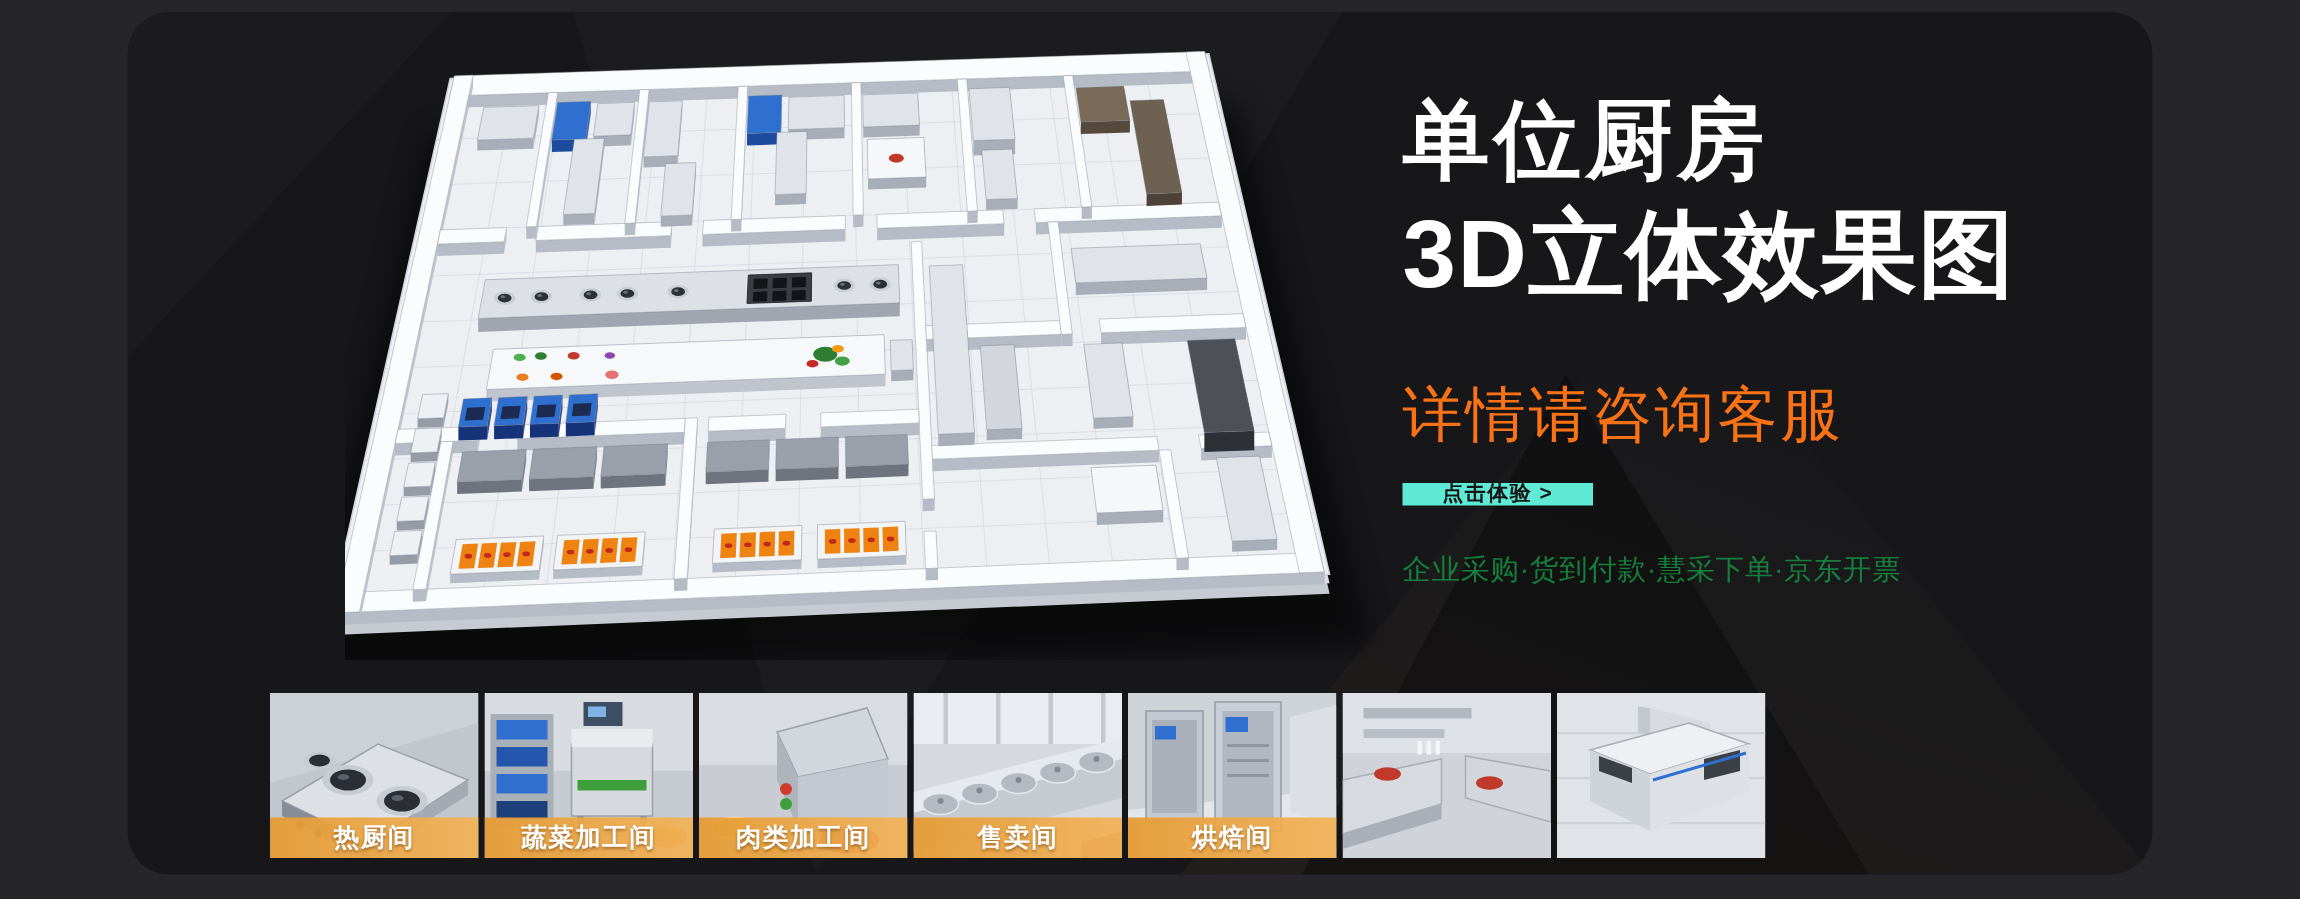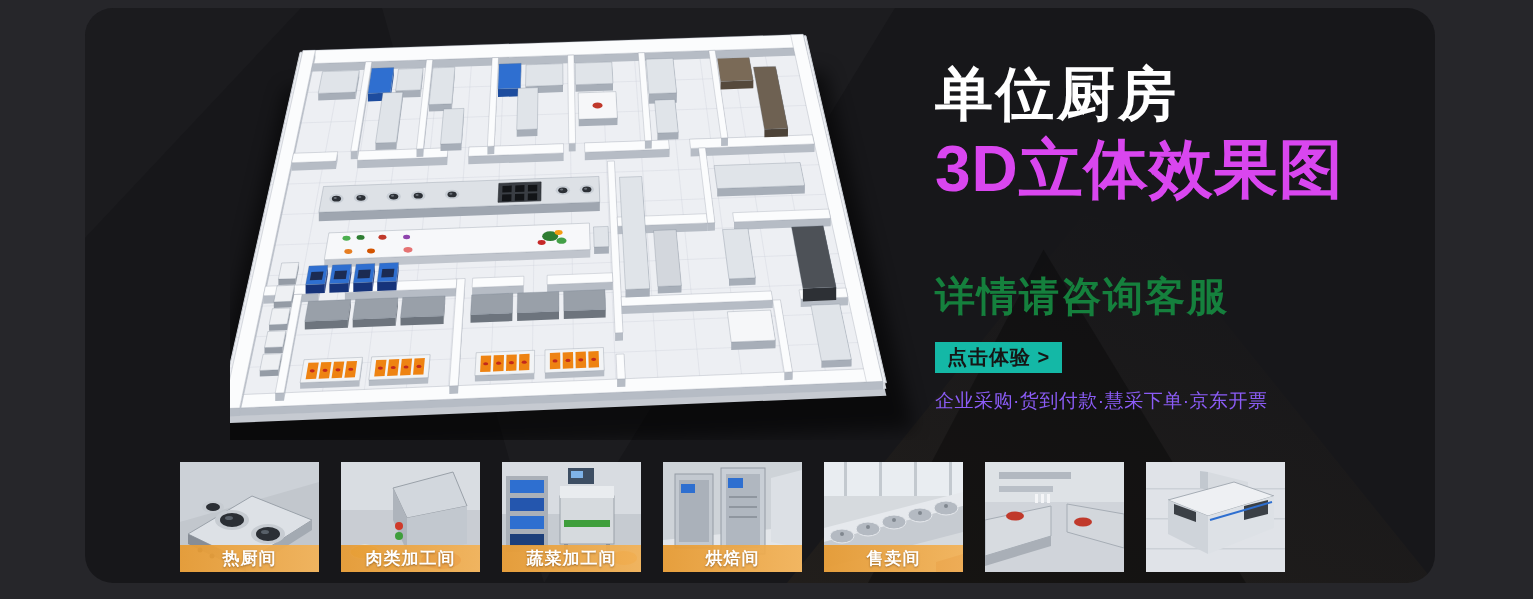--- a/index.html
+++ b/index.html
@@ -9,27 +9,27 @@
         border-radius:28px;overflow:hidden;}
   .wedge{position:absolute;inset:0;pointer-events:none;}
   #w1{clip-path:polygon(22% 0,60% 0,34% 100%);background:rgba(255,255,255,0.022);}
   #w2{clip-path:polygon(52% 100%,76% 30%,100% 100%);
       background:linear-gradient(200deg,rgba(150,110,40,0) 30%,rgba(150,110,40,0.12));}
   #w3{clip-path:polygon(58% 100%,71% 42%,86% 100%);background:rgba(0,0,0,0.30);}
   #w4{clip-path:polygon(0 0,16% 0,0 40%);background:rgba(255,255,255,0.02);}
   #kitchen-svg{position:absolute;left:145px;top:12px;}
   .hero{position:absolute;left:850px;top:56px;width:500px;}
   .t1{font-size:58px;font-weight:900;color:#ffffff;letter-spacing:3px;line-height:1.05;}
-  .t2{font-size:64px;font-weight:900;color:#d946ef;letter-spacing:1px;line-height:1.0;margin-top:12px;}
-  .sub{margin-top:68px;font-size:40px;font-weight:700;color:#15803d;letter-spacing:2px;}
-  .cta{margin-top:18px;width:127px;height:31px;background:#14b8a6;color:#161616;
-       font-size:20px;font-weight:700;display:flex;align-items:center;justify-content:center;
+  .t2{font-size:64px;font-weight:900;color:#ffffff;letter-spacing:1px;line-height:1.0;margin-top:12px;}
+  .sub{margin-top:48px;font-size:40px;font-weight:400;color:#f97316;letter-spacing:2px;}
+  .cta{margin-top:18px;width:127px;height:15px;background:#5eead4;color:#161616;
+       font-size:14px;font-weight:700;display:flex;align-items:center;justify-content:center;
        cursor:pointer;letter-spacing:1px;}
-  .desc{margin-top:16px;color:#8b5cf6;font-size:19px;line-height:23px;letter-spacing:0.5px;}
-  .gallery{position:absolute;left:95px;top:454px;display:flex;gap:22px;}
+  .desc{margin-top:32px;color:#15803d;font-size:19px;line-height:23px;letter-spacing:0.5px;}
+  .gallery{position:absolute;left:95px;top:454px;display:flex;gap:4px;}
   .thumb{position:relative;width:139px;height:110px;overflow:hidden;background:#3a3d42;cursor:pointer;}
   .scene{position:absolute;left:0;top:0;width:139px;height:110px;display:block;}
   .band{position:absolute;left:0;right:0;bottom:0;height:27px;
         background:linear-gradient(90deg,rgba(230,155,52,0.95),rgba(243,178,86,0.92));
         display:flex;align-items:center;justify-content:center;color:#fff;font-size:17px;
         font-weight:700;letter-spacing:1px;text-shadow:0 1px 2px rgba(70,35,0,0.45);}
 </style>
 </head>
 <body>
 
@@ -400,74 +400,56 @@
             <ellipse cx="88" cy="72" rx="12" ry="7" fill="#2b2f35"></ellipse>
             <ellipse cx="85" cy="70" rx="4" ry="2" fill="#586069"></ellipse>
           <circle cx="20" cy="88" r="2.5" fill="#2e3136"></circle>
             <circle cx="32" cy="94" r="2.5" fill="#2e3136"></circle>
         </svg>
         <div class="band">热厨间</div>
       </div>
 
       <div class="thumb">
         <svg class="scene" viewBox="0 0 139 110">
-          <rect width="139" height="110" fill="#c9cdd3"></rect>
-          <rect width="139" height="48" fill="#d9dde2"></rect>
-          <polygon points="52,26 112,10 126,44 66,56" fill="#d2d7dd" stroke="#9aa1a9"></polygon>
-          <polygon points="66,56 126,44 126,82 66,90" fill="#c2c8cf"></polygon>
-          <polygon points="52,26 66,56 66,90 52,58" fill="#aeb4bc"></polygon>
-          <circle cx="58" cy="64" r="4" fill="#cf3a2a"></circle>
-            <circle cx="58" cy="74" r="4" fill="#3f9e3c"></circle>
-          <ellipse cx="100" cy="98" rx="20" ry="9" fill="#b5362c"></ellipse>
-          <ellipse cx="90" cy="95" rx="8" ry="5" fill="#962b20"></ellipse>
-          <ellipse cx="24" cy="90" rx="15" ry="7" fill="#e5c243" stroke="#f6f0d8"></ellipse>
-          <ellipse cx="50" cy="101" rx="10" ry="5" fill="#e5c243"></ellipse>
-        </svg>
-        <div class="band">肉类加工间</div>
-      </div>
-
-      <div class="thumb">
-        <svg class="scene" viewBox="0 0 139 110">
           <rect width="139" height="110" fill="#c6cbd1"></rect>
           <rect width="139" height="52" fill="#d8dce1"></rect>
           <rect x="4" y="14" width="42" height="76" fill="#aab0b8"></rect>
           <rect x="8" y="18" width="34" height="13" fill="#2e6fd0"></rect>
           <rect x="8" y="36" width="34" height="13" fill="#2456ae"></rect>
           <rect x="8" y="54" width="34" height="13" fill="#2e6fd0"></rect>
           <rect x="8" y="72" width="34" height="12" fill="#1d3f7a"></rect>
           <rect x="58" y="34" width="54" height="48" fill="#d6dade" stroke="#9aa1a9"></rect>
           <rect x="58" y="24" width="54" height="12" fill="#e9ecef"></rect>
           <rect x="66" y="6" width="26" height="16" fill="#3d4e63"></rect>
             <rect x="69" y="9" width="12" height="7" fill="#7fb3e8"></rect>
           <rect x="62" y="58" width="46" height="7" fill="#3f9e3c"></rect>
           <rect x="62" y="82" width="4" height="16" fill="#8b929b"></rect>
             <rect x="104" y="82" width="4" height="16" fill="#8b929b"></rect>
           <ellipse cx="122" cy="96" rx="13" ry="7" fill="#d8913c"></ellipse>
         </svg>
         <div class="band">蔬菜加工间</div>
       </div>
 
-
-      <div class="thumb">
-        <svg class="scene" viewBox="0 0 139 110">
-          <rect width="139" height="110" fill="#ced3d8"></rect>
-          <polygon points="0,78 139,64 139,110 0,110" fill="#e3e6ea"></polygon>
-          <rect x="12" y="12" width="38" height="74" fill="#c3c9d0" stroke="#949ba4"></rect>
-          <rect x="16" y="18" width="30" height="62" fill="#aab1ba"></rect>
-          <rect x="18" y="22" width="14" height="9" fill="#2e6fd0"></rect>
-          <rect x="58" y="6" width="44" height="86" fill="#c9cfd6" stroke="#949ba4"></rect>
-          <rect x="63" y="12" width="34" height="74" fill="#b0b7c0"></rect>
-          <rect x="65" y="16" width="15" height="10" fill="#2e6fd0"></rect>
-          <rect x="66" y="34" width="28" height="2" fill="#8f969f"></rect>
-            <rect x="66" y="44" width="28" height="2" fill="#8f969f"></rect>
-            <rect x="66" y="54" width="28" height="2" fill="#8f969f"></rect>
-          <polygon points="108,16 139,8 139,86 108,80" fill="#dce0e5"></polygon>
-        </svg>
-        <div class="band">烘焙间</div>
-      </div>
+      <div class="thumb">
+        <svg class="scene" viewBox="0 0 139 110">
+          <rect width="139" height="110" fill="#c9cdd3"></rect>
+          <rect width="139" height="48" fill="#d9dde2"></rect>
+          <polygon points="52,26 112,10 126,44 66,56" fill="#d2d7dd" stroke="#9aa1a9"></polygon>
+          <polygon points="66,56 126,44 126,82 66,90" fill="#c2c8cf"></polygon>
+          <polygon points="52,26 66,56 66,90 52,58" fill="#aeb4bc"></polygon>
+          <circle cx="58" cy="64" r="4" fill="#cf3a2a"></circle>
+            <circle cx="58" cy="74" r="4" fill="#3f9e3c"></circle>
+          <ellipse cx="100" cy="98" rx="20" ry="9" fill="#b5362c"></ellipse>
+          <ellipse cx="90" cy="95" rx="8" ry="5" fill="#962b20"></ellipse>
+          <ellipse cx="24" cy="90" rx="15" ry="7" fill="#e5c243" stroke="#f6f0d8"></ellipse>
+          <ellipse cx="50" cy="101" rx="10" ry="5" fill="#e5c243"></ellipse>
+        </svg>
+        <div class="band">肉类加工间</div>
+      </div>
+
 
       <div class="thumb">
         <svg class="scene" viewBox="0 0 139 110">
           <rect width="139" height="110" fill="#d6dade"></rect>
           <rect width="139" height="34" fill="#e9edf1"></rect>
           <rect x="20" y="0" width="3" height="34" fill="#c3c9cf"></rect>
             <rect x="55" y="0" width="3" height="34" fill="#c3c9cf"></rect>
             <rect x="90" y="0" width="3" height="34" fill="#c3c9cf"></rect>
             <rect x="125" y="0" width="3" height="34" fill="#c3c9cf"></rect>
           <polygon points="0,66 139,30 139,44 0,80" fill="#e6e9ed"></polygon>
@@ -482,20 +464,38 @@
             <circle cx="96" cy="51" r="2" fill="#80878f"></circle>
           <ellipse cx="122" cy="46" rx="12" ry="7" fill="#b4bac2" stroke="#e6e9ed"></ellipse>
             <circle cx="122" cy="44" r="2" fill="#80878f"></circle>
           <polygon points="112,100 139,92 139,110 112,110" fill="#b06a5c"></polygon>
         </svg>
         <div class="band">售卖间</div>
       </div>
 
       <div class="thumb">
         <svg class="scene" viewBox="0 0 139 110">
+          <rect width="139" height="110" fill="#ced3d8"></rect>
+          <polygon points="0,78 139,64 139,110 0,110" fill="#e3e6ea"></polygon>
+          <rect x="12" y="12" width="38" height="74" fill="#c3c9d0" stroke="#949ba4"></rect>
+          <rect x="16" y="18" width="30" height="62" fill="#aab1ba"></rect>
+          <rect x="18" y="22" width="14" height="9" fill="#2e6fd0"></rect>
+          <rect x="58" y="6" width="44" height="86" fill="#c9cfd6" stroke="#949ba4"></rect>
+          <rect x="63" y="12" width="34" height="74" fill="#b0b7c0"></rect>
+          <rect x="65" y="16" width="15" height="10" fill="#2e6fd0"></rect>
+          <rect x="66" y="34" width="28" height="2" fill="#8f969f"></rect>
+            <rect x="66" y="44" width="28" height="2" fill="#8f969f"></rect>
+            <rect x="66" y="54" width="28" height="2" fill="#8f969f"></rect>
+          <polygon points="108,16 139,8 139,86 108,80" fill="#dce0e5"></polygon>
+        </svg>
+        <div class="band">烘焙间</div>
+      </div>
+
+      <div class="thumb">
+        <svg class="scene" viewBox="0 0 139 110">
           <rect width="139" height="110" fill="#d0d4da"></rect>
           <rect width="139" height="40" fill="#dee2e6"></rect>
           <rect x="14" y="10" width="72" height="7" fill="#b2b8c0"></rect>
           <rect x="14" y="24" width="54" height="6" fill="#b9bfc7"></rect>
           <rect x="50" y="32" width="3" height="9" fill="#f4f5f7"></rect>
             <rect x="56" y="32" width="3" height="9" fill="#f4f5f7"></rect>
             <rect x="62" y="32" width="3" height="9" fill="#f4f5f7"></rect>
           <polygon points="0,58 66,44 66,74 0,94" fill="#d7dbe0" stroke="#a6adb5"></polygon>
           <polygon points="0,94 66,74 66,84 0,104" fill="#a9afb7"></polygon>
           <polygon points="82,42 139,52 139,86 82,70" fill="#d3d7dc" stroke="#a6adb5"></polygon>

